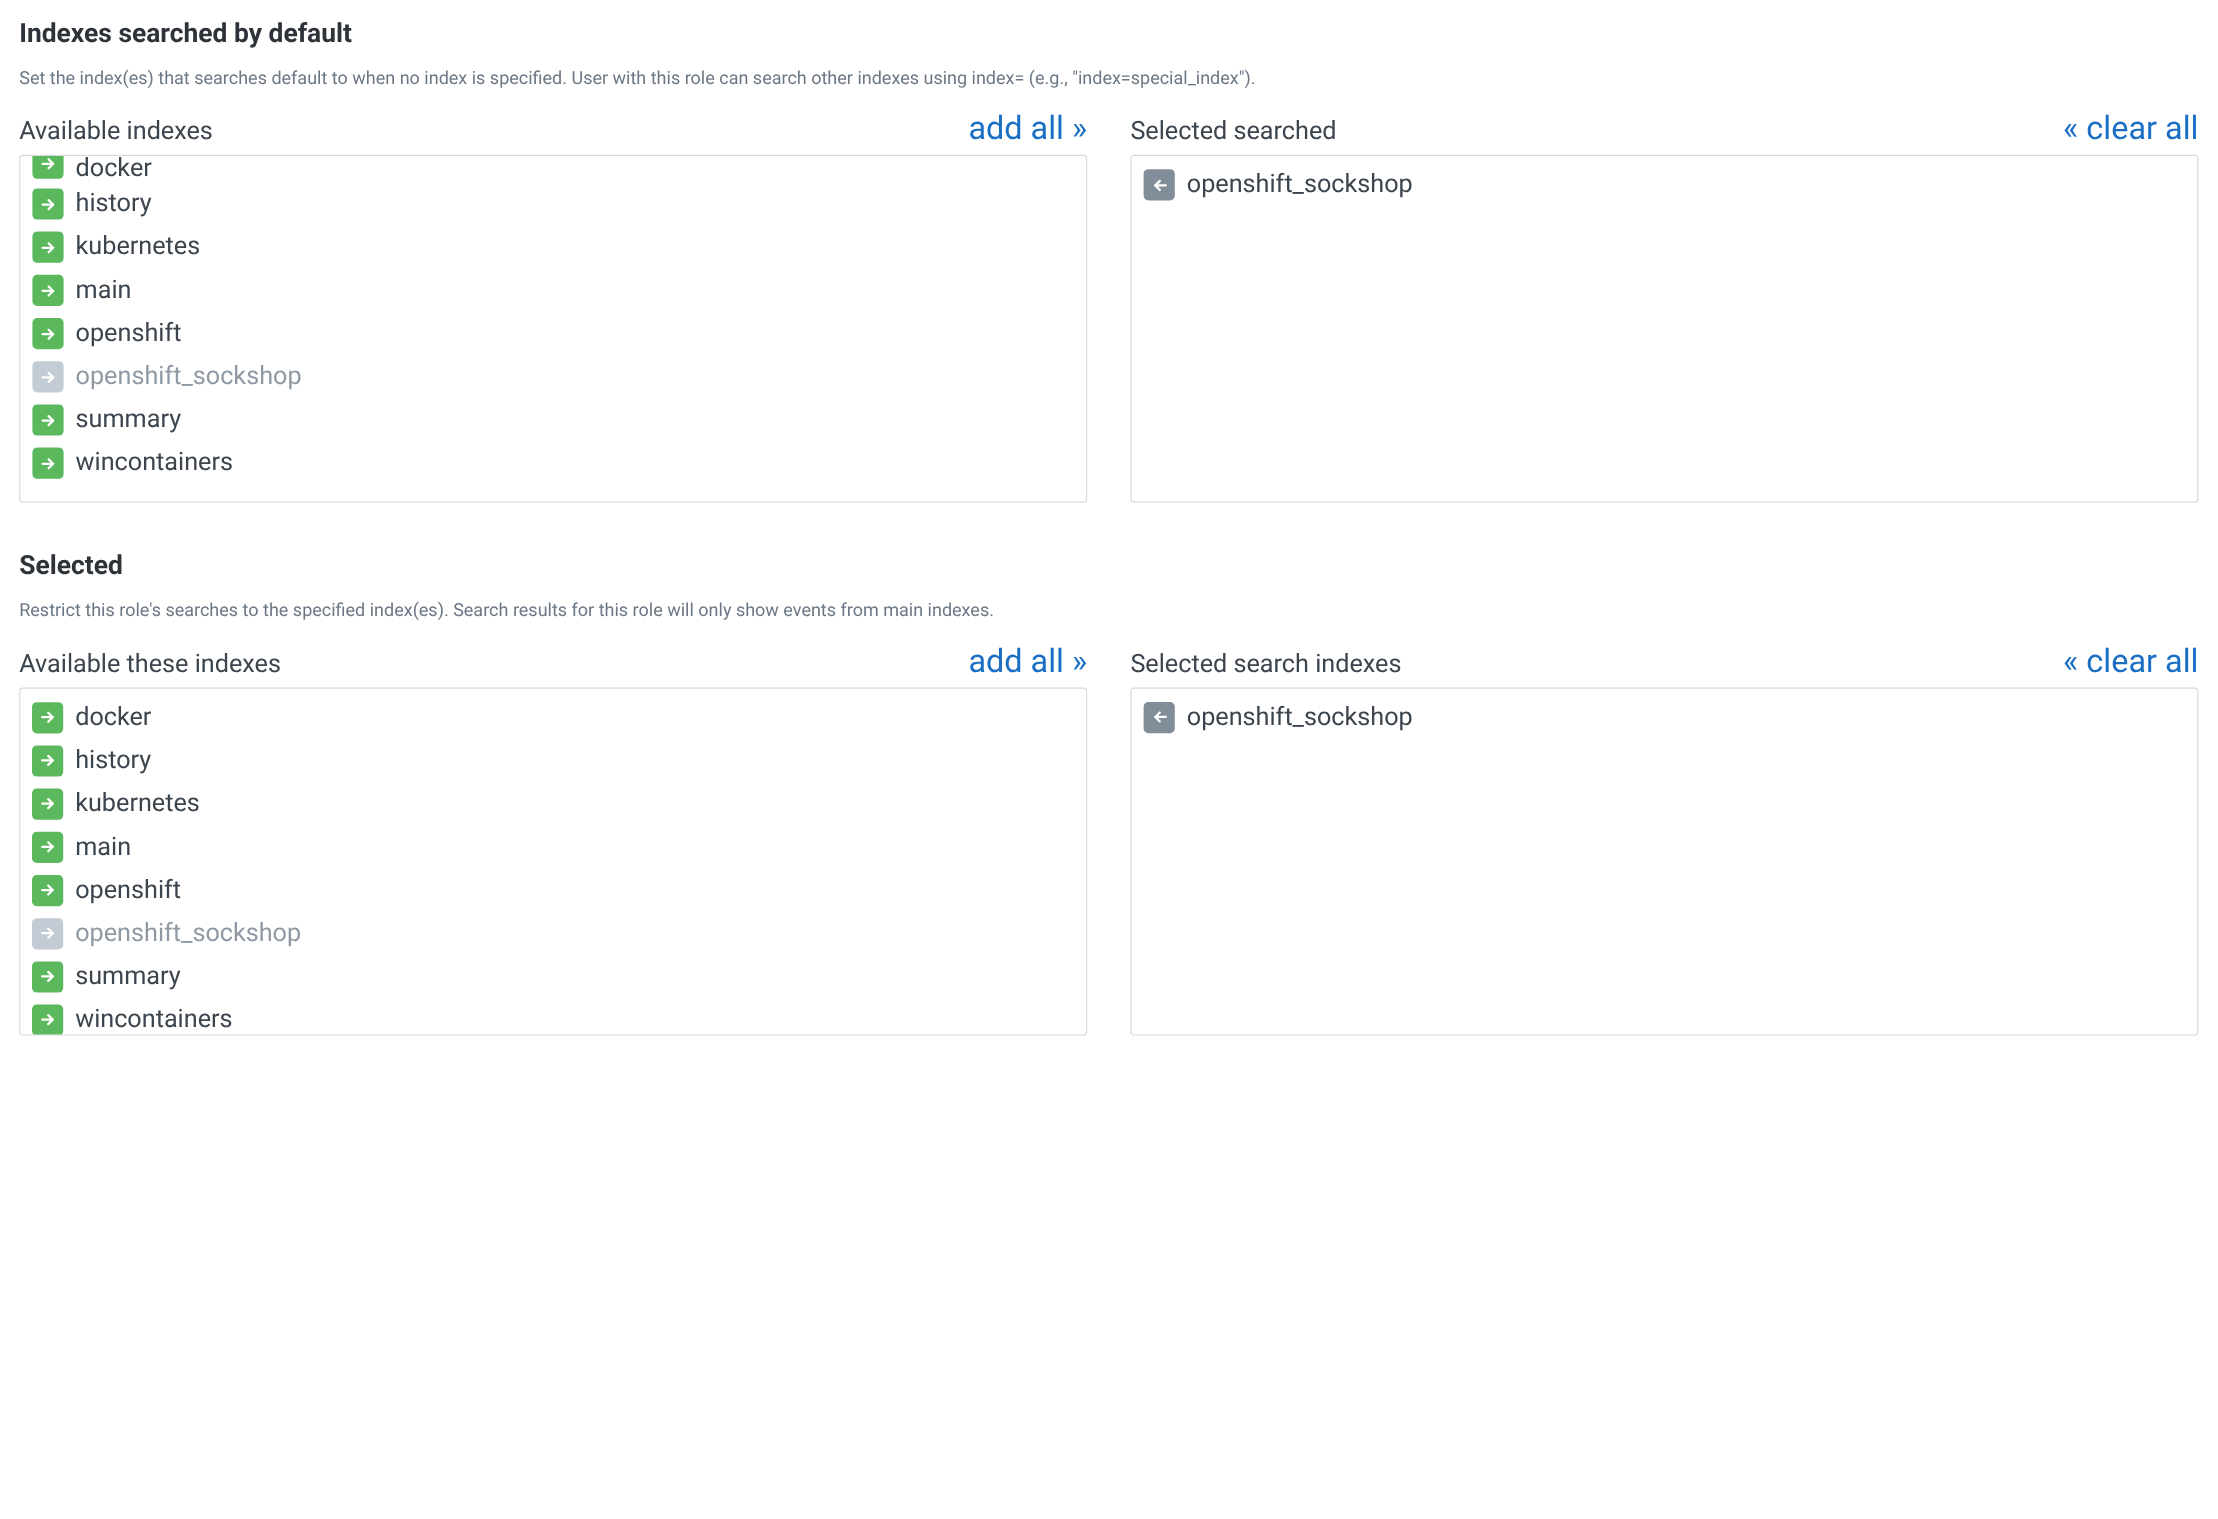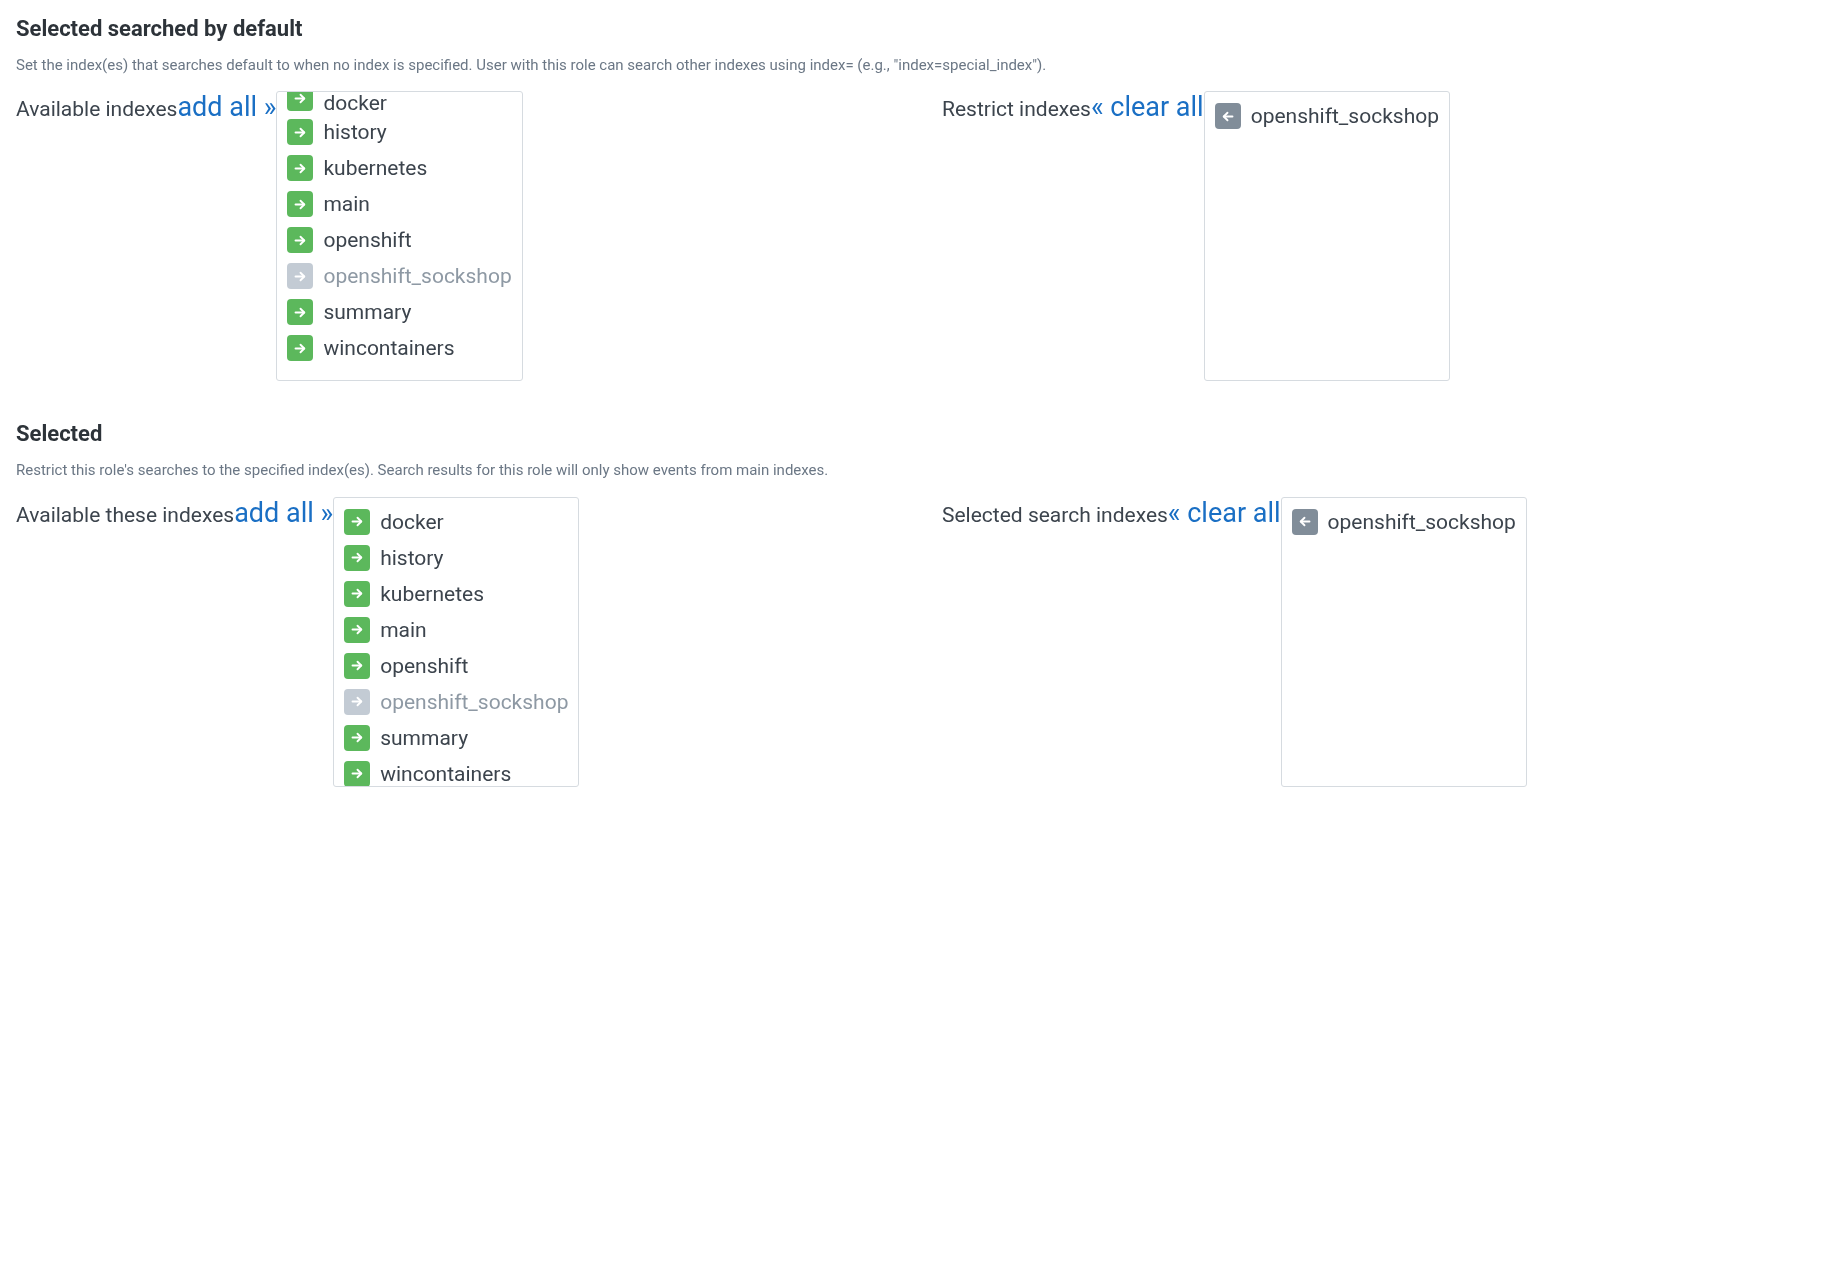--- a/index.html
+++ b/index.html
@@ -23,21 +23,21 @@
     line-height: 1.35;
   }
   .dual-list {
     display: flex;
     gap: 36px;
     margin-bottom: 40px;
   }
   .panel {
     flex: 1;
     display: flex;
-    flex-direction: row;
+    flex-direction: column;
   }
   .panel-header {
     display: flex;
     justify-content: space-between;
     align-items: baseline;
     margin-bottom: 6px;
   }
   .panel-header-label {
     color: #3c444d;
     font-size: 21px;
@@ -90,21 +90,21 @@
   }
   .item-label.muted { color: #8e99a4; }
   .scroll-cut-top .list-inner { padding-top: 0; }
   .scroll-cut-top .list-item:first-child .arrow-btn { margin-top: -12px; }
   .scroll-cut-top .list-item:first-child { align-items: flex-start; overflow: hidden; height: 22px; }
   .scroll-cut-top .list-item:first-child .item-label { position: relative; top: -6px; }
 </style>
 </head>
 <body>
 
-<div class="section-title">Selected searched by default</div>
+<div class="section-title">Indexes searched by default</div>
 <div class="section-desc">Set the index(es) that searches default to when no index is specified. User with this role can search other indexes using index= (e.g., "index=special_index").</div>
 
 <div class="dual-list">
 
   <div class="panel">
     <div class="panel-header">
       <span class="panel-header-label">Available indexes</span>
       <a class="action-link">add all »</a>
     </div>
     <div class="list-box scroll-cut-top">
@@ -180,21 +180,21 @@
               </svg>
             </div>
             <span class="item-label">wincontainers</span>
           </div>
         </div>
     </div>
   </div>
 
   <div class="panel">
     <div class="panel-header">
-      <span class="panel-header-label">Restrict indexes</span>
+      <span class="panel-header-label">Selected searched</span>
       <a class="action-link">« clear all</a>
     </div>
     <div class="list-box">
       <div class="list-inner">
           <div class="list-item">
             <div class="arrow-btn arrow-gray">
               <svg viewBox="0 0 24 24" fill="none" stroke="#ffffff" stroke-width="3" stroke-linecap="round" stroke-linejoin="round">
                 <line x1="20" y1="12" x2="6" y2="12"></line>
                 <polyline points="12 6 6 12 12 18"></polyline>
               </svg>

